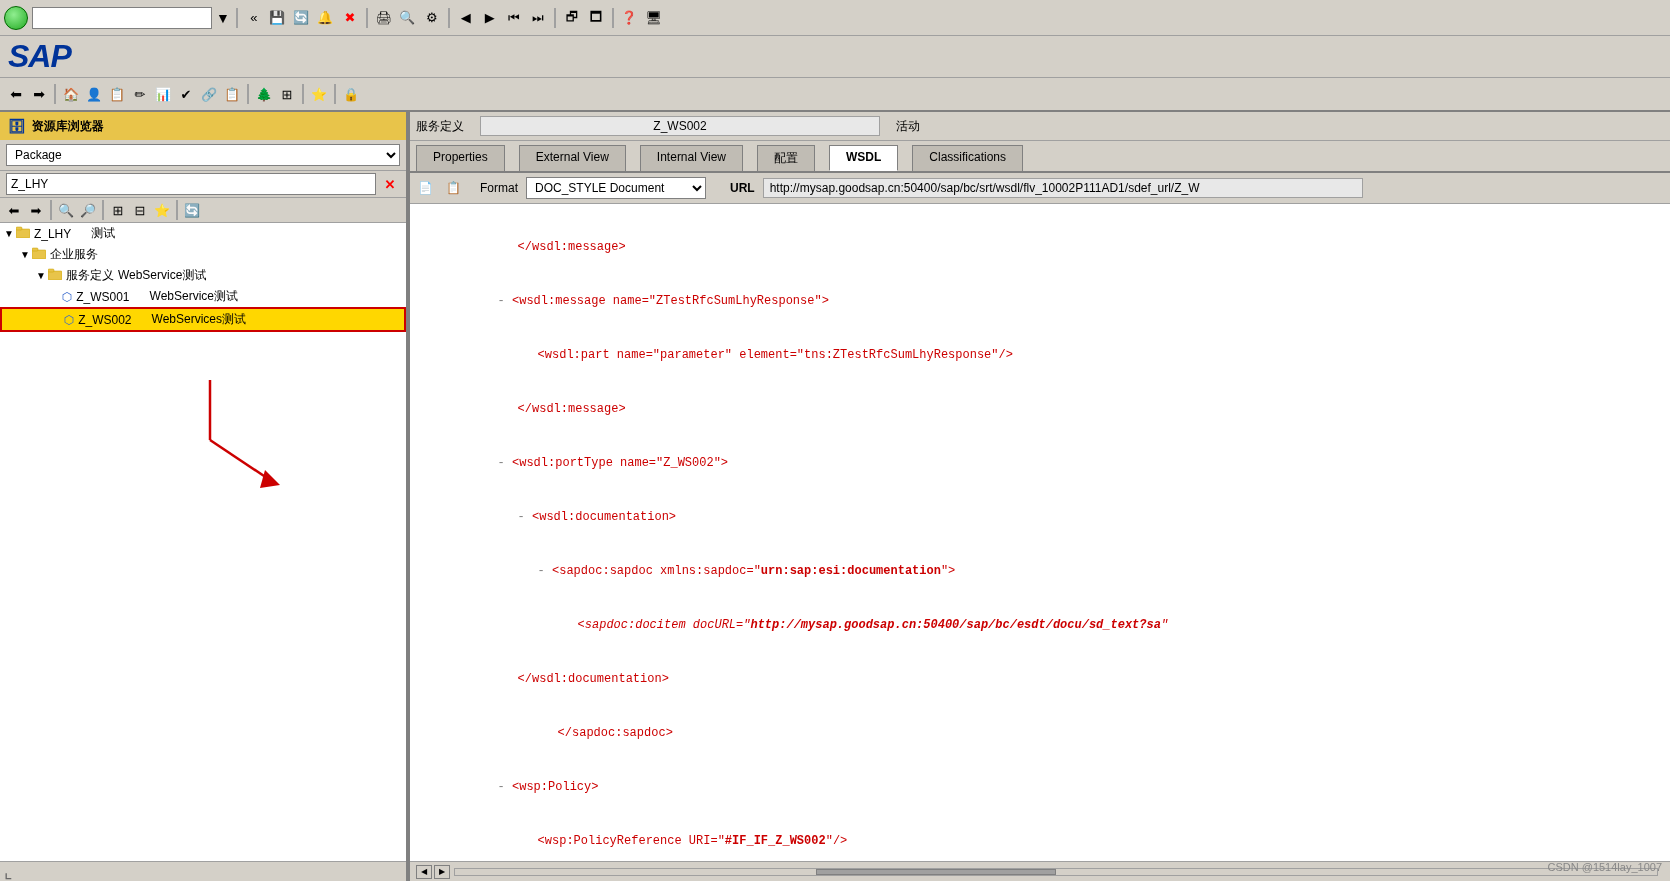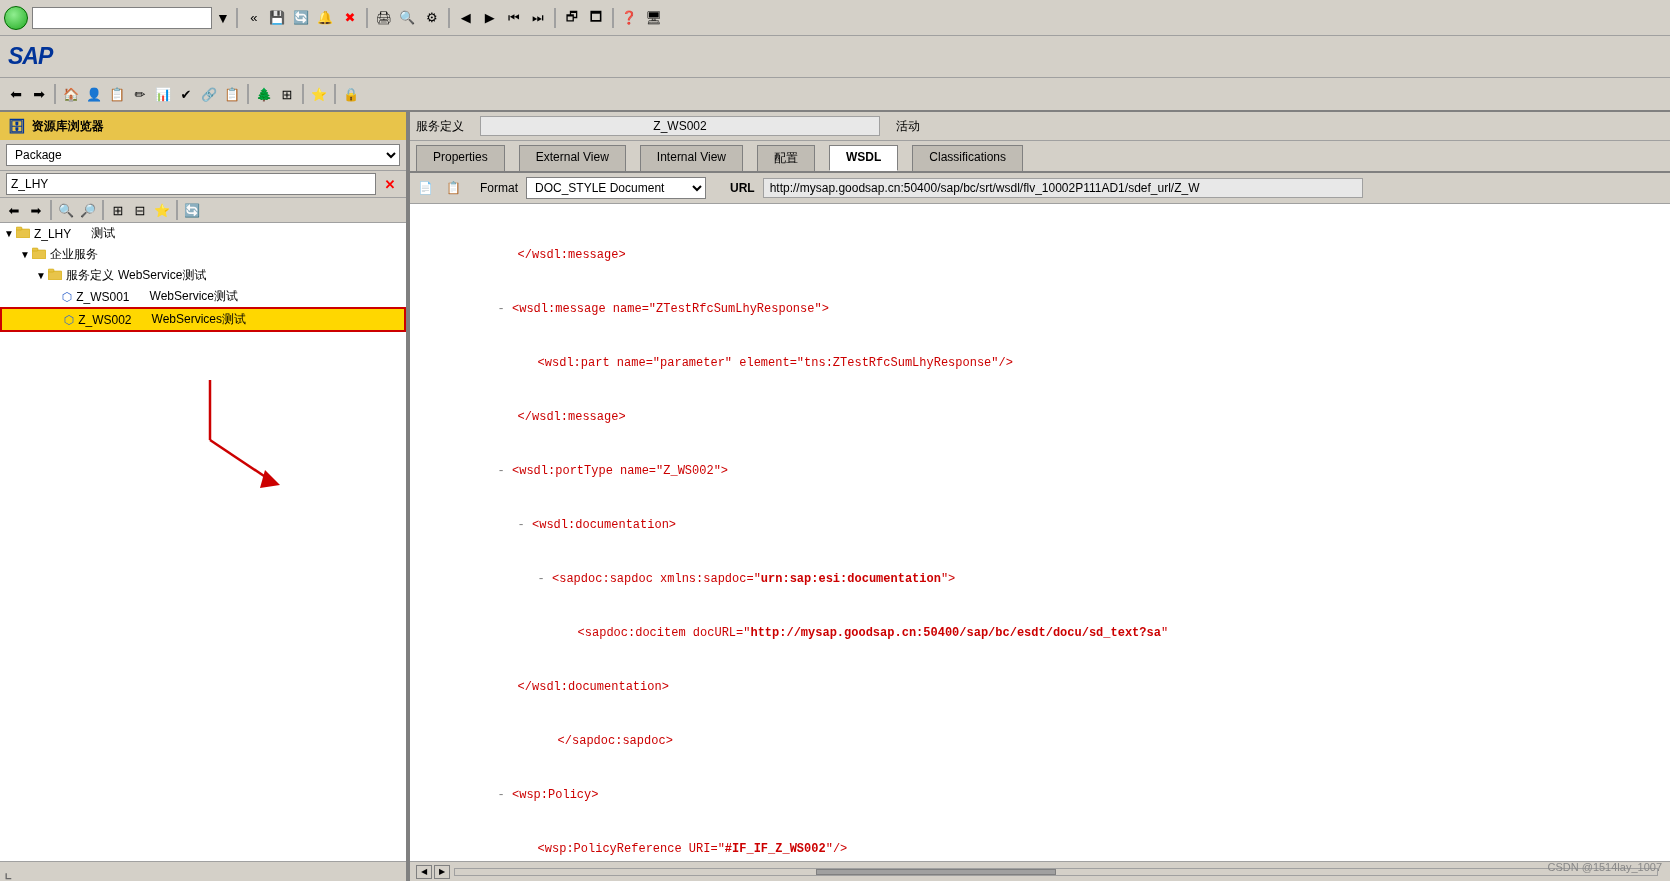--- a/index.html
+++ b/index.html
@@ -33,21 +33,21 @@
     
     #sap-header {
       height: 42px;
       background: #d4d0c8;
       display: flex;
       align-items: center;
       padding: 4px 8px;
       border-bottom: 1px solid #a0a0a0;
     }
     .sap-logo {
-      font-size: 23px;
+      font-size: 32px;
       font-weight: bold;
       font-style: italic;
       color: #003399;
       letter-spacing: -1px;
     }
 
     
     #second-toolbar {
       height: 34px;
       background: #d4d0c8;
@@ -199,34 +199,34 @@
       border: 1px solid #808080;
       background: white;
       padding: 0 4px;
       min-width: 180px;
     }
     .url-label { font-size: 12px; }
     .url-value { font-size: 12px; color: #000; background: #e8e8e8; padding: 2px 6px; border: 1px solid #a0a0a0; flex: 1; overflow: hidden; white-space: nowrap; }
     #xml-content {
       flex: 1;
       overflow: auto;
-      padding: 24px 12px;
+      padding: 16px 12px;
       font-family: 'Courier New', monospace;
       font-size: 12px;
       background: white;
       line-height: 1.5;
     }
     .xml-line { white-space: pre; }
     .xml-tag { color: #cc0000; }
     .xml-value { color: #cc0000; }
     .xml-indent1 { margin-left: 20px; }
     .xml-indent2 { margin-left: 40px; }
     .xml-indent3 { margin-left: 60px; }
     .xml-indent4 { margin-left: 80px; }
-    .xml-indent5 { margin-left: 100px; }
+    .xml-indent5 { margin-left: 100px; font-style: italic; }
     .collapse-btn { color: #808080; cursor: pointer; }
     #bottom-bar {
       height: 20px;
       background: #d4d0c8;
       border-top: 1px solid #a0a0a0;
       display: flex;
       align-items: center;
       padding: 0 8px;
       font-size: 11px;
     }

